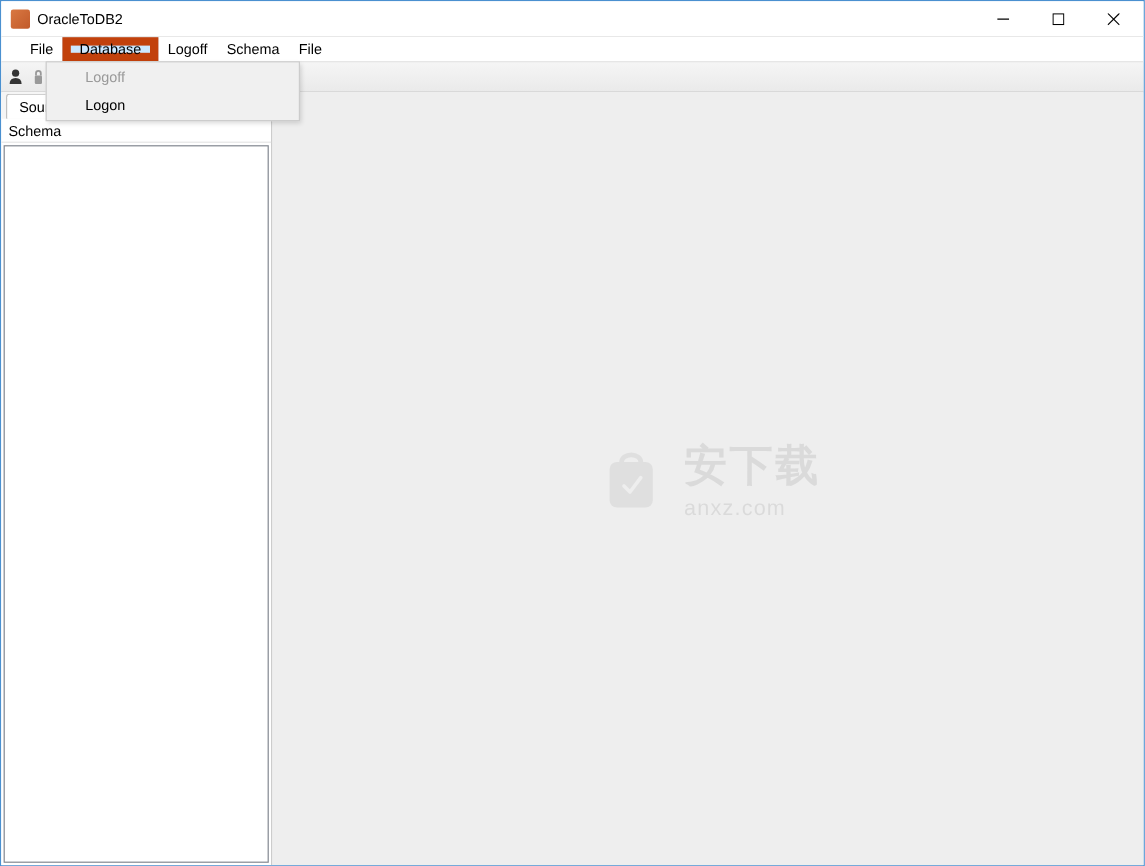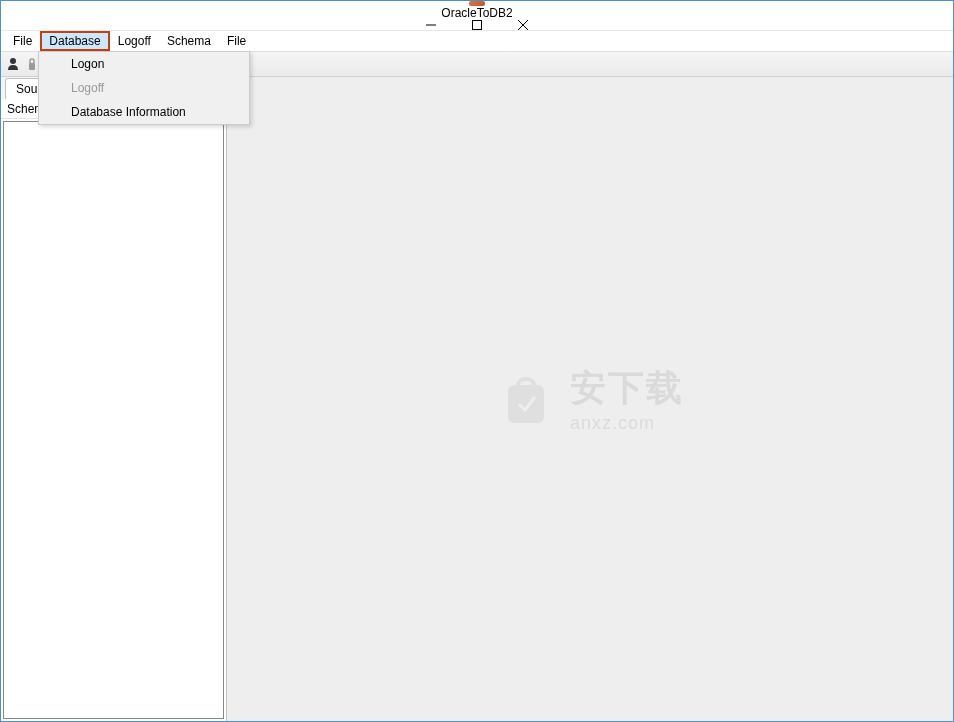--- a/index.html
+++ b/index.html
@@ -12,21 +12,20 @@
       overflow: hidden;
       border: 1px solid #4a90d0;
     }
     .titlebar {
       height: 30px;
       background: #fff;
       display: flex;
       align-items: center;
       padding: 0 2px;
       border-bottom: 1px solid #e8e8e8;
-      flex-direction: column;
     }
     .app-icon {
       width: 16px;
       height: 16px;
       margin: 0 6px;
       background: linear-gradient(135deg, #d97842, #c15a2a);
       border-radius: 2px;
     }
     .title-text { flex: 0 0 auto; font-size: 12px; color: #000; }
     .title-spacer { flex: 1; }
@@ -36,34 +35,34 @@
       display: flex; align-items: center; justify-content: center;
       color: #000;
     }
     .win-btn svg { width: 10px; height: 10px; }
     .menubar {
       height: 21px;
       background: #fff;
       display: flex;
       align-items: stretch;
       border-bottom: 1px solid #e0e0e0;
-      padding-left: 4px;
+      padding-left: 16px;
       position: relative;
     }
     .menu-item {
       padding: 0 8px;
       display: flex;
       align-items: center;
       font-size: 12px;
       color: #000;
       cursor: default;
     }
     .menu-item.active {
       background: #cce8ff;
-      border: 2px solid #c2410c;
+      border: 7px solid #c2410c;
       padding: 0 7px;
     }
     .dropdown {
       position: absolute;
       top: 51px;
       left: 38px;
       width: 212px;
       background: #f0f0f0;
       border: 1px solid #ccc;
       box-shadow: 2px 2px 4px rgba(0,0,0,0.15);
@@ -192,23 +191,22 @@
       <circle cx="8" cy="5" r="3" fill="#333"></circle>
       <path d="M3 14 Q3 9 8 9 Q13 9 13 14 Z" fill="#333"></path>
     </svg>
   <svg class="tb-icon" viewBox="0 0 16 16">
       <rect x="5" y="7" width="6" height="7" rx="1" fill="#999"></rect>
       <path d="M6 7 V5 a2 2 0 0 1 4 0 V7" fill="none" stroke="#999" stroke-width="1.5"></path>
     </svg>
 </div>
 
 <div class="dropdown">
+  <div class="dropdown-item disabled">Logoff</div>
   <div class="dropdown-item">Logon</div>
-  <div class="dropdown-item disabled">Logoff</div>
-  <div class="dropdown-item">Database Information</div>
 </div>
 
 <div class="body-area">
   <div class="sidebar">
     <div class="tabrow">
       <div class="tab">Source</div>
     </div>
     <div class="schema-row">Schema</div>
     <div class="tree"></div>
   </div>

